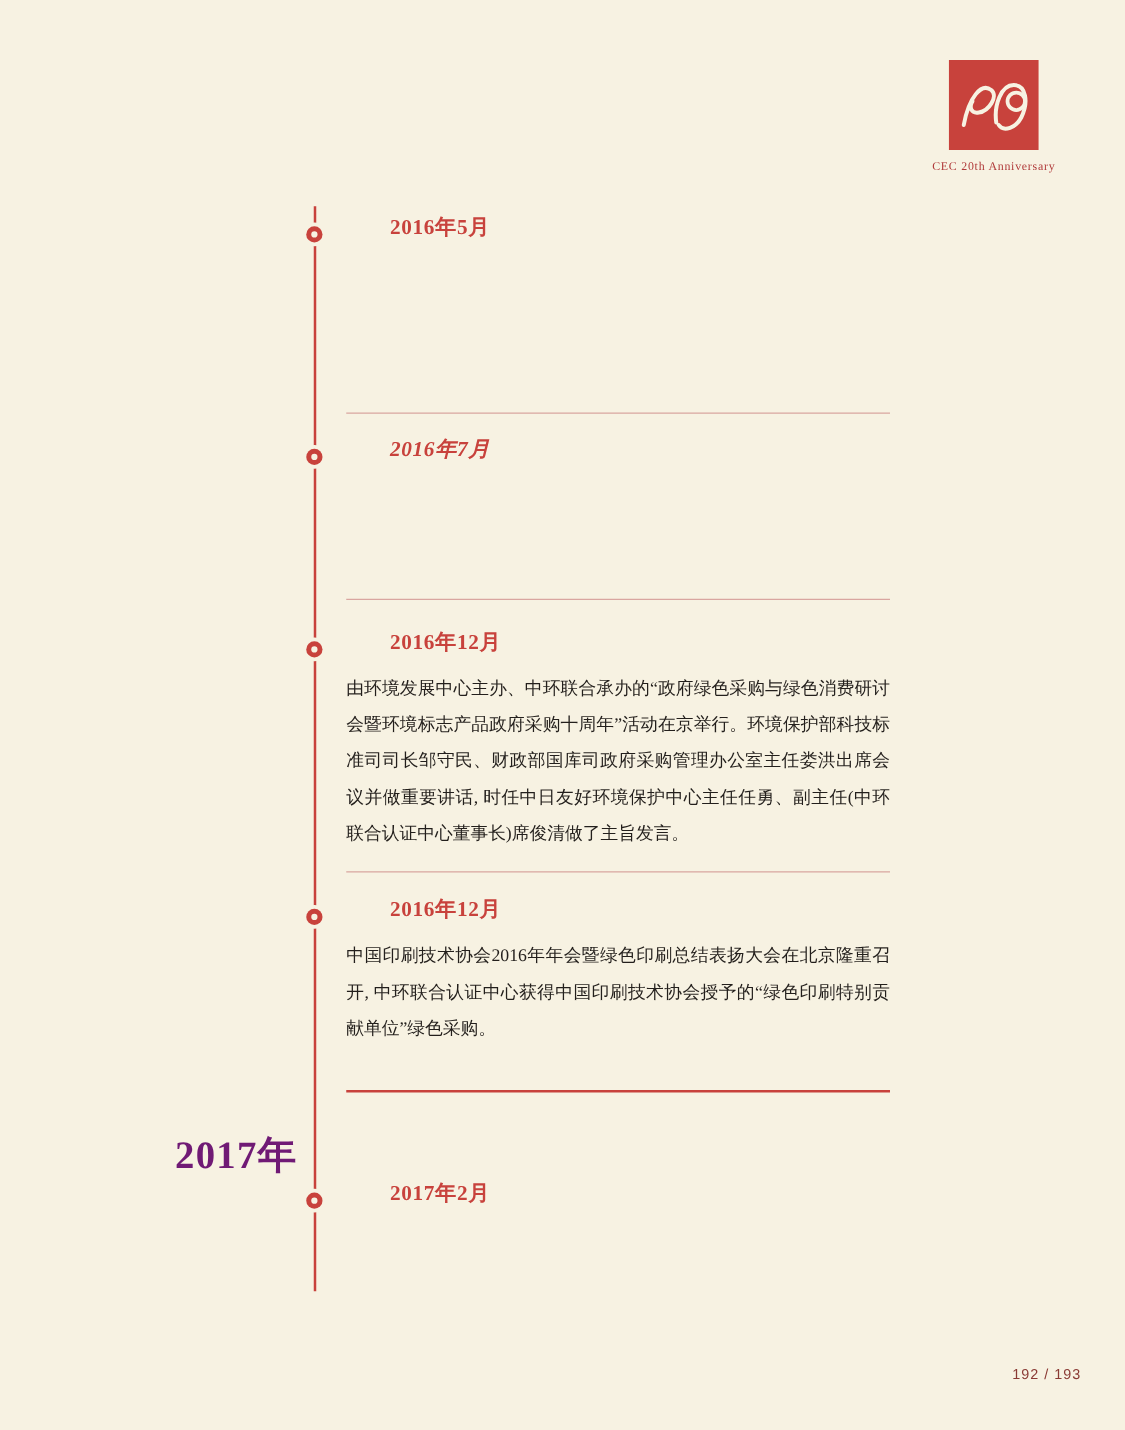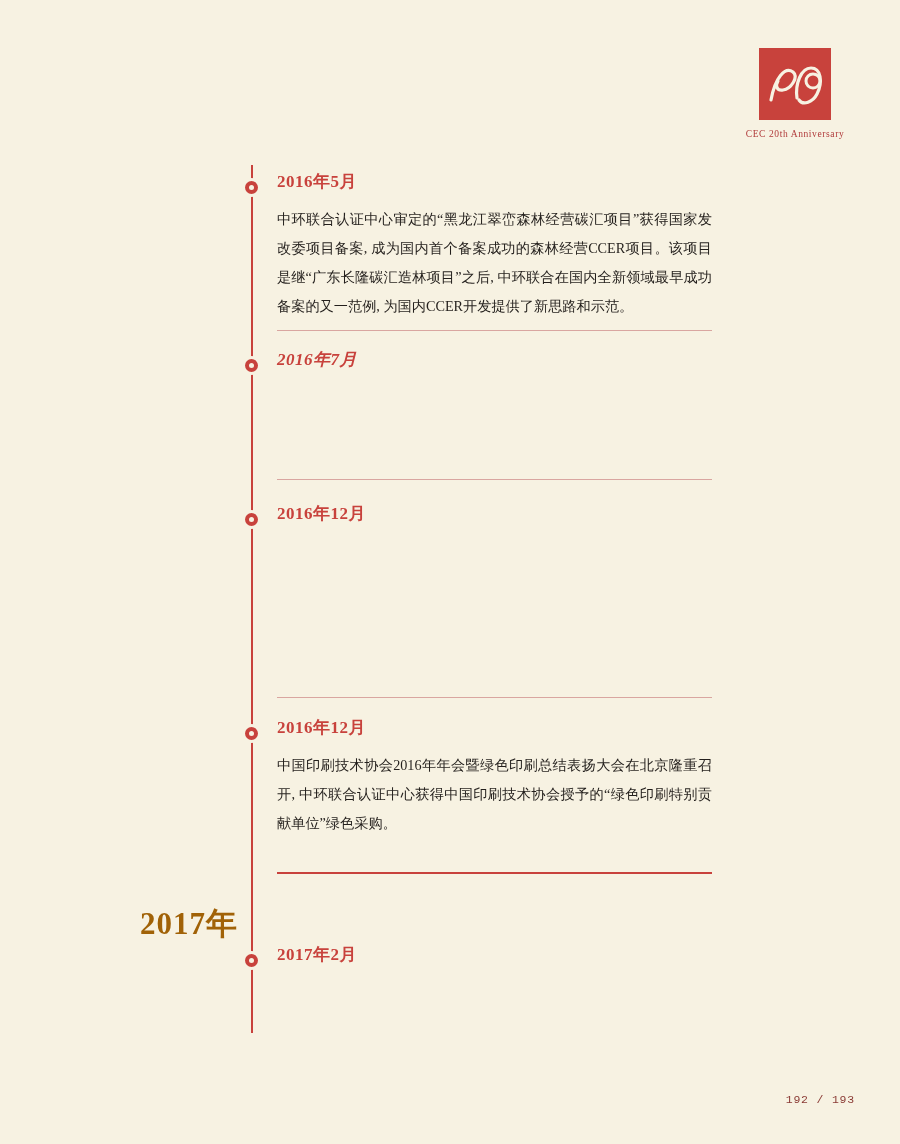--- a/index.html
+++ b/index.html
@@ -89,20 +89,21 @@
   .entry .body {
     margin-left: 45px;
   }
   .entry-date {
     color: #c8423c;
     font-size: 17px;
     font-weight: bold;
     font-family: "Liberation Serif", "DejaVu Serif", serif;
     letter-spacing: 0.5px;
     margin-bottom: 12px;
+    margin-left: 35px;
   }
   .entry-text {
     color: #231f1c;
     font-size: 14.2px;
     line-height: 2.05;
     text-align: justify;
     text-justify: inter-ideograph;
     font-family: "Liberation Serif", "DejaVu Serif", serif;
     width: 435px;
   }
@@ -116,36 +117,36 @@
   .entry-rule.thick {
     height: 2px;
     background: #c8423c;
   }
 
   .year-marker {
     position: absolute;
     left: 118px;
     width: 120px;
     text-align: right;
-    color: #a16207;
+    color: #701a75;
     font-size: 31px;
     font-weight: bold;
     letter-spacing: 1px;
     font-family: "Liberation Serif", "DejaVu Serif", serif;
   }
 
   
   .page-number {
     position: absolute;
-    right: 45px;
+    right: 35px;
     bottom: 38px;
     font-size: 11.5px;
     color: #8a3a34;
     letter-spacing: 0.8px;
-    font-family: Liberation Mono, monospace;
+    font-family: Liberation Sans, sans-serif;
   }
 </style>
 </head>
 <body>
 
 <div class="page">
 
   <div class="logo-block">
     <div class="logo-mark">
       <svg width="72" height="72" viewBox="0 0 72 72" xmlns="http://www.w3.org/2000/svg">
@@ -159,37 +160,37 @@
   </div>
 
   <div class="timeline-axis"></div>
 
   <div class="entries">
 
     <div class="entry" style="top:170px;">
       <div class="dot"></div>
       <div class="body">
         <div class="entry-date">2016年5月</div>
-        <div class="entry-text">中环联合认证中心审定的“黑龙江翠峦森林经营碳汇项目”获得国家发改委项目备案, 成为国内首个备案成功的森林经营CCER项目。该项目是继“广东长隆碳汇造林项目”之后, 中环联合在国内全新领域最早成功备案的又一范例, 为国内CCER开发提供了新思路和示范。</div>
       </div>
     </div>
     <div class="entry-rule" style="top:330px; left:277px;"></div>
 
     <div class="entry" style="top:348px;font-style:italic;">
       <div class="dot"></div>
       <div class="body">
         <div class="entry-date">2016年7月</div>
       </div>
     </div>
     <div class="entry-rule" style="top:479px; left:277px;"></div>
 
     <div class="entry" style="top:502px;">
       <div class="dot"></div>
       <div class="body">
         <div class="entry-date">2016年12月</div>
+        <div class="entry-text">由环境发展中心主办、中环联合承办的“政府绿色采购与绿色消费研讨会暨环境标志产品政府采购十周年”活动在京举行。环境保护部科技标准司司长邹守民、财政部国库司政府采购管理办公室主任娄洪出席会议并做重要讲话, 时任中日友好环境保护中心主任任勇、副主任(中环联合认证中心董事长)席俊清做了主旨发言。</div>
       </div>
     </div>
     <div class="entry-rule" style="top:697px; left:277px;"></div>
 
     <div class="entry" style="top:716px;">
       <div class="dot"></div>
       <div class="body">
         <div class="entry-date">2016年12月</div>
         <div class="entry-text">中国印刷技术协会2016年年会暨绿色印刷总结表扬大会在北京隆重召开, 中环联合认证中心获得中国印刷技术协会授予的“绿色印刷特别贡献单位”绿色采购。</div>
       </div>

